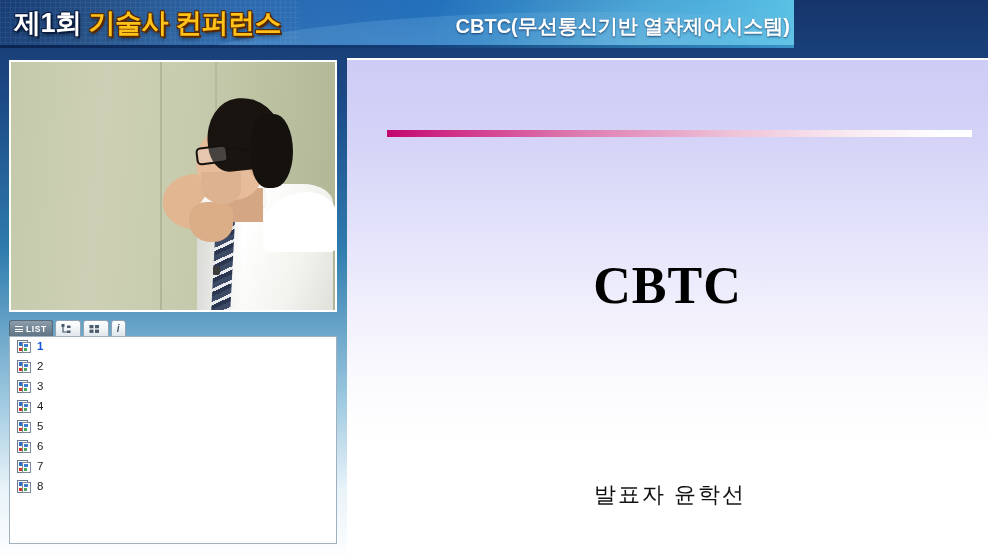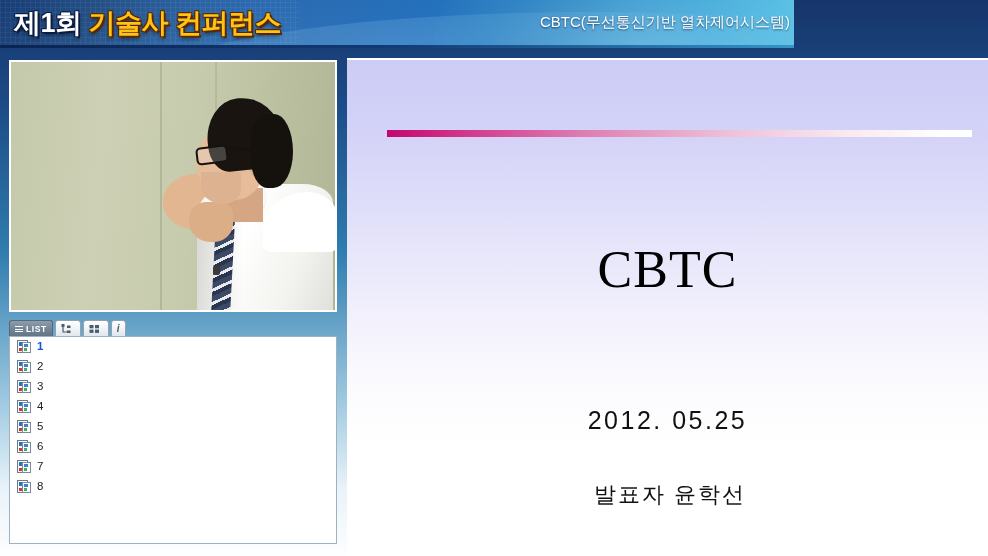--- a/index.html
+++ b/index.html
@@ -56,21 +56,21 @@
   .conf-title .t1 {
     color: #ffffff;
     text-shadow: 2px 2px 0 #0a1c40, -1px -1px 0 #0a1c40, 1px -1px 0 #0a1c40, -1px 1px 0 #0a1c40, 0 3px 4px rgba(0,0,0,0.55);
   }
   .conf-title .t2 {
     color: #ffc218;
     text-shadow: 2px 2px 0 #5a2800, -1px -1px 0 #5a2800, 1px -1px 0 #5a2800, -1px 1px 0 #5a2800, 0 3px 4px rgba(0,0,0,0.55);
   }
   .topic-title {
     position: absolute; right: 4px; top: 13px;
-    color: #ffffff; font-size: 15px; font-weight: normal;
+    color: #ffffff; font-size: 20px; font-weight: bold;
     white-space: nowrap;
     text-shadow: 0 1px 2px rgba(0,20,60,0.65);
   }
 
   
   #video-panel {
     position: absolute; left: 9px; top: 60px; width: 328px; height: 252px;
     border: 2px solid #ffffff;
     background: #b9bfa2;
     overflow: hidden;
@@ -231,24 +231,24 @@
     background:
       linear-gradient(180deg, #ccccf6 0%, #d3d2f7 14%, #e3e2fa 34%, #f2f1fc 52%, #fbfbfe 66%, #ffffff 78%, #ffffff 100%);
     border-top: 2px solid #ffffff;
     overflow: hidden;
   }
   .rule-top {
     position: absolute; left: 40px; top: 70px; width: 585px; height: 7px;
     background: linear-gradient(90deg, #c2066f 0%, #cf2c84 10%, #de7fb3 34%, #eec0d6 58%, #f9e8f0 78%, #ffffff 95%);
   }
   .slide-title {
-    position: absolute; left: 0; top: 184px; width: 641px;
+    position: absolute; left: 0; top: 200px; width: 641px;
     text-align: center;
     font-family: "Liberation Serif", serif;
-    font-weight: normal; font-size: 52px; color: #000000;
+    font-weight: bold; font-size: 52px; color: #000000;
     letter-spacing: 1px; line-height: 1;
   }
   .slide-subtitle {
     position: absolute; left: 0; top: 256px; width: 641px;
     text-align: center;
     font-size: 16px; font-weight: bold; color: #000000;
     letter-spacing: -0.6px;
   }
   .slide-date {
     position: absolute; left: 0; top: 346px; width: 641px;
@@ -449,16 +449,15 @@
           </span>
       </span>
       <span class="item-label">8</span>
     </div>
   </div>
 </div>
 
 <div id="slide">
   <div class="rule-top"></div>
   <div class="slide-title">CBTC</div>
-  <div class="slide-date">2012. 05.25</div>
   <div class="slide-presenter">발표자 윤학선</div>
 
 </div>
 
 </body></html>

